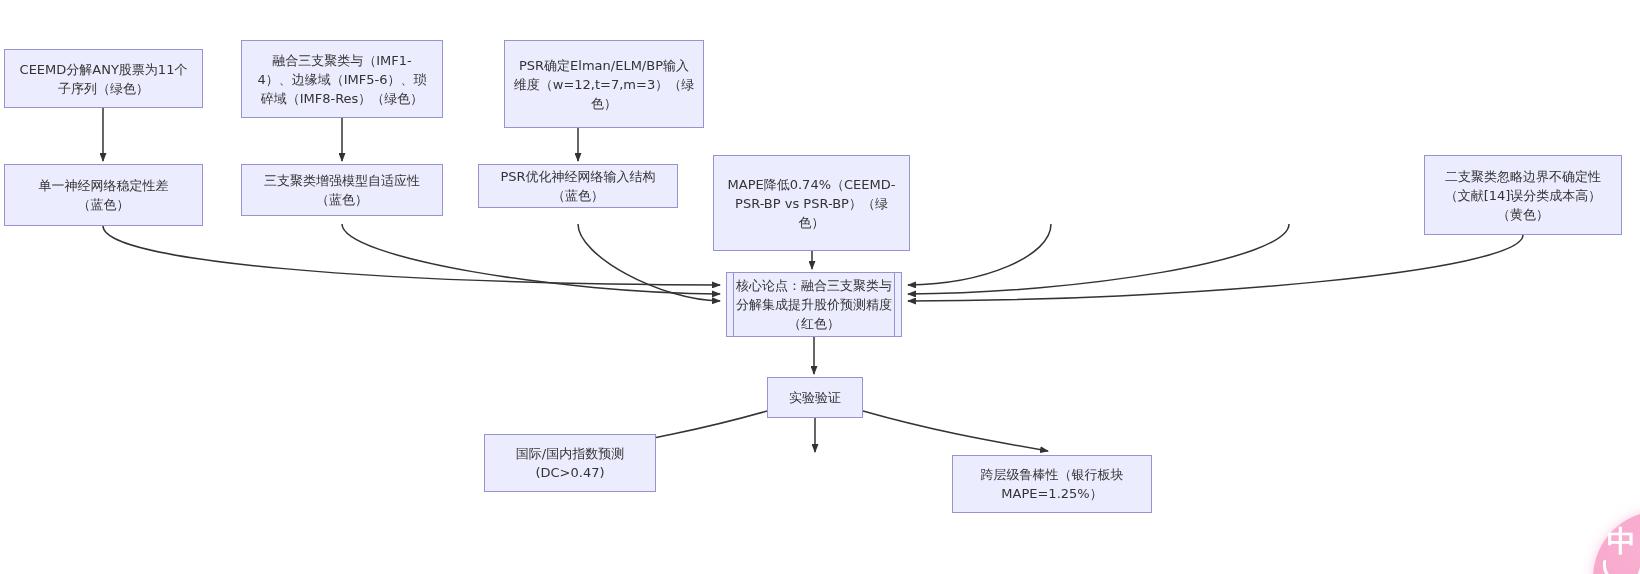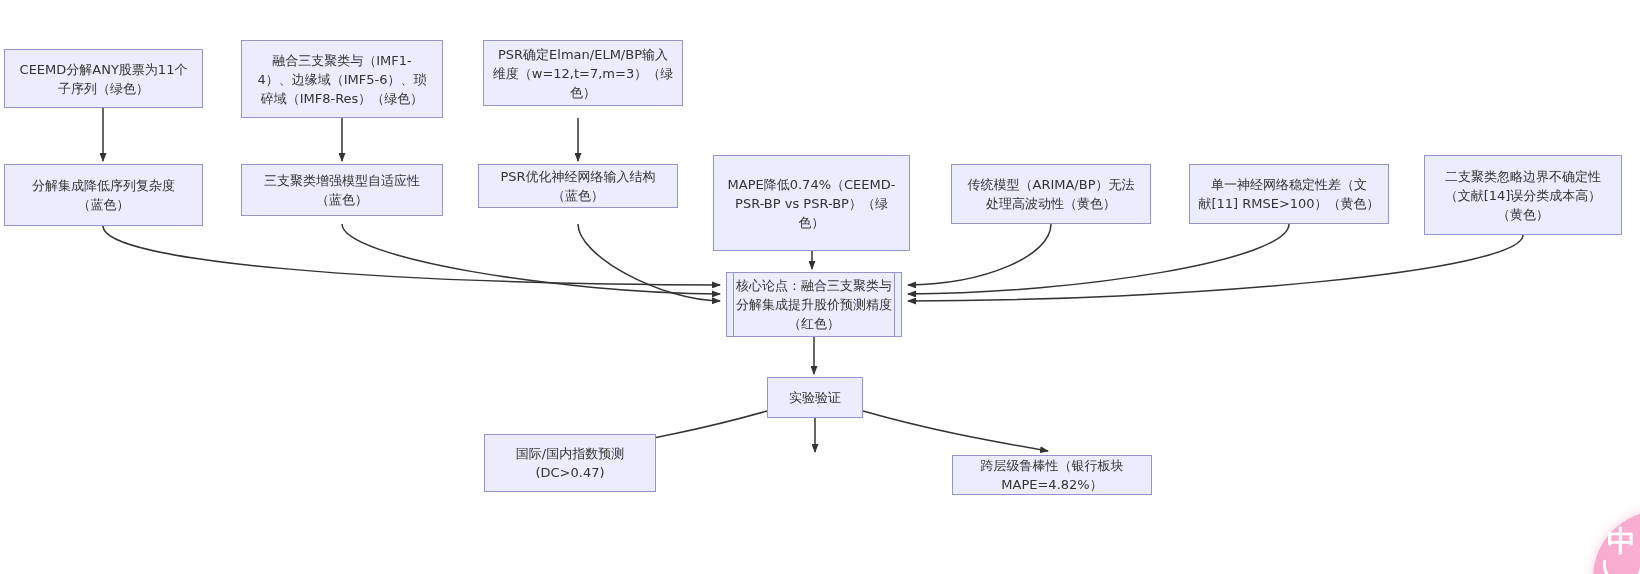--- a/index.html
+++ b/index.html
@@ -73,56 +73,48 @@
     <span class="ln">CEEMD分解ANY股票为11个</span>
     <span class="ln">子序列（绿色）</span>
   </div>
 
   <div class="node" style="left:241px;top:40px;width:202px;height:78px">
     <span class="ln">融合三支聚类与（IMF1-</span>
     <span class="ln">4）、边缘域（IMF5-6）、琐</span>
     <span class="ln">碎域（IMF8-Res）（绿色）</span>
   </div>
 
-  <div class="node" style="left:483px;top:40px;width:200px;height:66px">
+  <div class="node" style="left:504px;top:40px;width:200px;height:88px">
     <span class="ln">PSR确定Elman/ELM/BP输入</span>
     <span class="ln">维度（w=12,t=7,m=3）（绿</span>
     <span class="ln">色）</span>
   </div>
 
   <div class="node" style="left:4px;top:164px;width:199px;height:62px">
-    <span class="ln">分解集成降低序列复杂度</span>
+    <span class="ln">单一神经网络稳定性差</span>
     <span class="ln">（蓝色）</span>
   </div>
 
   <div class="node" style="left:241px;top:164px;width:202px;height:52px">
     <span class="ln">三支聚类增强模型自适应性</span>
     <span class="ln">（蓝色）</span>
   </div>
 
   <div class="node" style="left:478px;top:164px;width:200px;height:44px">
     <span class="ln">PSR优化神经网络输入结构</span>
     <span class="ln">（蓝色）</span>
   </div>
 
   <div class="node" style="left:713px;top:155px;width:197px;height:96px">
     <span class="ln">MAPE降低0.74%（CEEMD-</span>
     <span class="ln">PSR-BP vs PSR-BP）（绿</span>
     <span class="ln">色）</span>
   </div>
 
-  <div class="node" style="left:951px;top:164px;width:200px;height:60px">
-    <span class="ln">传统模型（ARIMA/BP）无法</span>
-    <span class="ln">处理高波动性（黄色）</span>
-  </div>
 
-  <div class="node" style="left:1189px;top:164px;width:200px;height:60px">
-    <span class="ln">单一神经网络稳定性差（文</span>
-    <span class="ln">献[11] RMSE&gt;100）（黄色）</span>
-  </div>
 
   <div class="node" style="left:1424px;top:155px;width:198px;height:80px">
     <span class="ln">二支聚类忽略边界不确定性</span>
     <span class="ln">（文献[14]误分类成本高）</span>
     <span class="ln">（黄色）</span>
   </div>
 
   <div class="node" style="left:767px;top:377px;width:96px;height:41px">
     <span class="ln">实验验证</span>
   </div>
@@ -132,23 +124,23 @@
     <span class="ln">分解集成提升股价预测精度</span>
     <span class="ln">（红色）</span>
   </div>
 
   <div class="node" style="left:484px;top:434px;width:172px;height:58px">
     <span class="ln">国际/国内指数预测</span>
     <span class="ln">(DC&gt;0.47)</span>
   </div>
 
 
-  <div class="node" style="left:952px;top:455px;width:200px;height:40px">
+  <div class="node" style="left:952px;top:455px;width:200px;height:58px">
     <span class="ln">跨层级鲁棒性（银行板块</span>
-    <span class="ln">MAPE=4.82%）</span>
+    <span class="ln">MAPE=1.25%）</span>
   </div>
 
   <div id="fab">
     <span class="zh">中</span>
     <span class="arc"></span>
     <span class="en">A</span>
   </div>
 
 </div>
 

